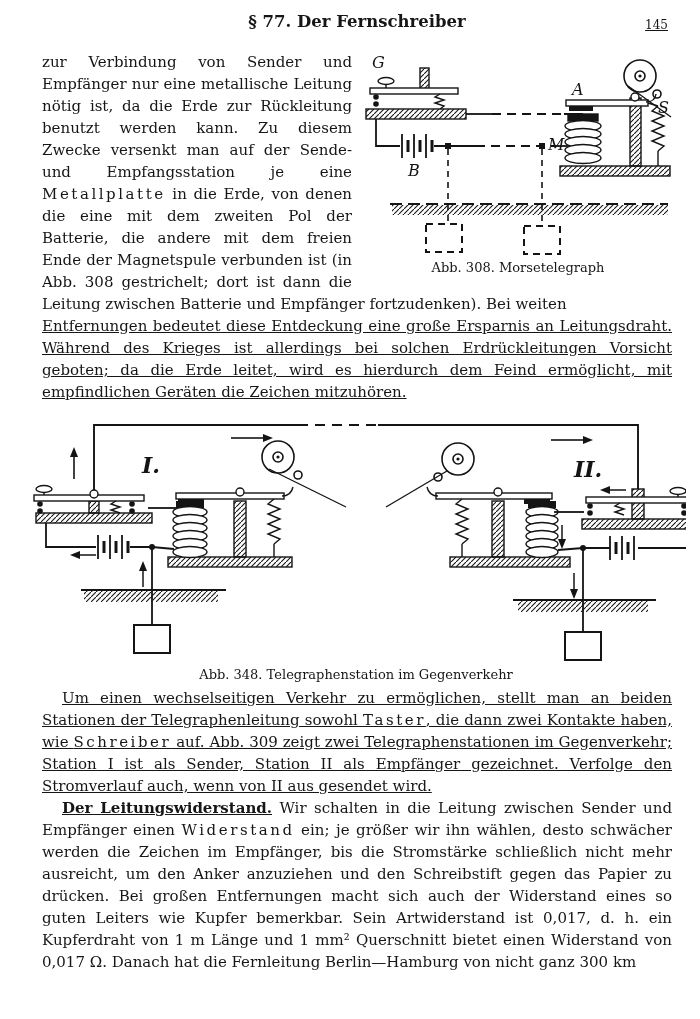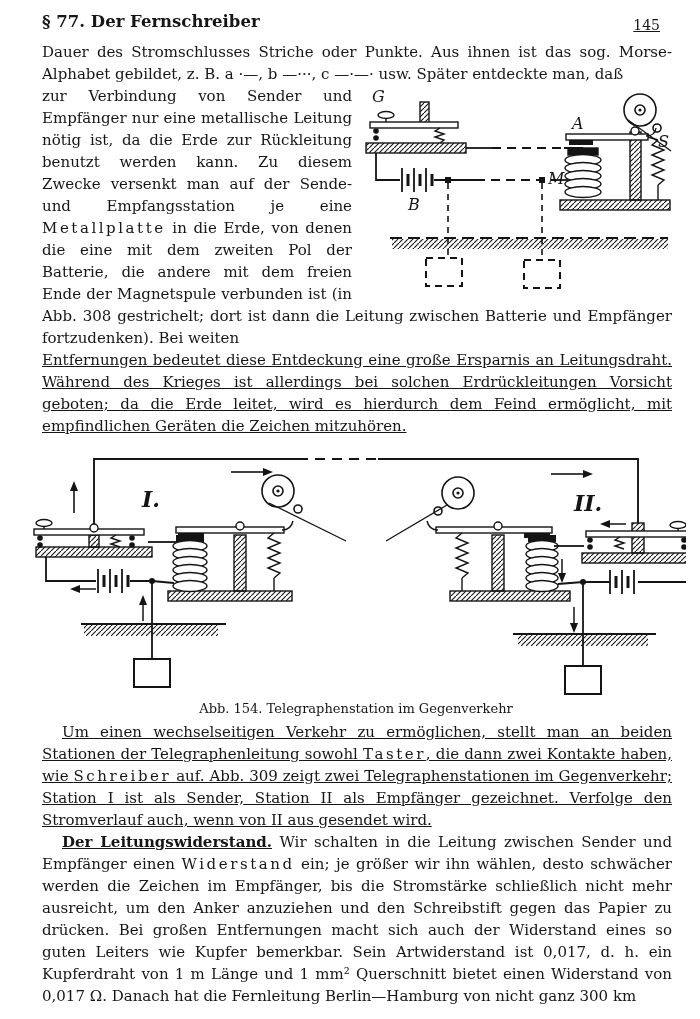--- a/index.html
+++ b/index.html
@@ -8,31 +8,31 @@
     width:700px;height:1019px;
     box-sizing:border-box;
     background:#ffffff;
     color:#161616;
     font-family:"DejaVu Serif", serif;
     padding:10px 28px 0 42px;
     overflow:hidden;
   }
   .running-head{
     position:relative;
-    text-align:left;
+    text-align:center;
     font-size:16.5px;
     line-height:24px;
-    margin-bottom:7px;
+    margin-bottom:17px;
     font-weight:bold;
   }
   .page-number{
     position:absolute;
-    right:12px;top:3px;
+    right:4px;top:3px;
     font-weight:normal;
-    font-size:14px;
+    font-size:12px;
     text-decoration:underline;
   }
   p.body, .body-block{
     font-size:15px;
     line-height:22px;
     text-align:justify;
     margin:0;
     hyphens:none;
   }
   .sperr{letter-spacing:.17em;}
@@ -63,23 +63,20 @@
 </head>
 <body>
 
 <div class="page">
 
   <div class="running-head">
     <span>§ 77. Der Fernschreiber</span>
     <span class="page-number">145</span>
   </div>
 
-  <p class="body">
-    <span>Dauer des Stromschlusses Striche oder Punkte. Aus ihnen ist das sog. Morse-Alphabet gebildet, z. B. a ·—,  b —···,  c —·—·  usw. Später entdeckte man, daß</span>
-  </p>
 
   <div class="body-block">
     <div class="fig-308">
       <svg width="308" height="204" viewBox="0 0 308 204">
         <defs>
           <pattern id="hA" patternUnits="userSpaceOnUse" width="5" height="5">
             <path d="M0,5 L5,0" stroke="#141414" stroke-width="1.1"></path>
           </pattern>
         </defs>
 
@@ -157,20 +154,21 @@
 
         <g stroke="#141414" stroke-width="1.6" fill="none">
           <circle cx="276" cy="22" r="16"></circle>
           <circle cx="276" cy="22" r="5"></circle>
           <circle cx="276" cy="22" r="1.6" fill="#141414" stroke="none"></circle>
           <circle cx="293" cy="40" r="4"></circle>
           <line x1="264" y1="32" x2="307" y2="63" stroke-width="1.3"></line>
         </g>
         <text x="294" y="59" font-size="16">S</text>
       </svg>
+      <div class="fig-caption">Abb. 308. Morsetelegraph</div>
     </div>
     <span>zur Verbindung von Sender und Empfänger nur eine metallische Leitung nötig ist, da die Erde zur Rückleitung benutzt werden kann. Zu diesem Zwecke versenkt man auf der Sende- und Empfangsstation je eine </span><span class="sperr">Metallplatte</span><span> in die Erde, von denen die eine mit dem zweiten Pol der Batterie, die andere mit dem freien Ende der Magnetspule verbunden ist (in Abb. 308 gestrichelt; dort ist dann die Leitung zwischen Batterie und Empfänger fortzudenken). Bei weiten</span>
   </div>
 
   <p class="body after-float">
     <span>Entfernungen bedeutet diese Entdeckung eine große Ersparnis an Leitungsdraht. Während des Krieges ist allerdings bei solchen Erdrückleitungen Vorsicht geboten; da die Erde leitet, wird es hierdurch dem Feind ermöglicht, mit empfindlichen Geräten die Zeichen mitzuhören.</span>
   </p>
 
   <div class="fig-309">
     <svg width="660" height="250" viewBox="0 0 660 250">
@@ -321,21 +319,21 @@
           <line x1="608" y1="119" x2="608" y2="143" stroke-width="1.8"></line>
           <circle cx="557" cy="131" r="3" fill="#141414" stroke="none"></circle>
         </g>
         <g>
           <line x1="487" y1="183" x2="630" y2="183" stroke="#141414" stroke-width="2"></line>
           <rect x="492" y="184" width="130" height="11" fill="url(#hB)"></rect>
           <rect x="539" y="215" width="36" height="28" fill="#fff" stroke="#141414" stroke-width="2"></rect>
         </g>
       </g>
     </svg>
-    <div class="fig-caption">Abb. 154. Telegraphenstation im Gegenverkehr</div>
+    <div class="fig-caption">Abb. 348. Telegraphenstation im Gegenverkehr</div>
   </div>
 
   <p class="body indent para-um">
     <span>Um einen wechselseitigen Verkehr zu ermöglichen, stellt man an beiden Stationen der Telegraphenleitung sowohl </span><span class="sperr">Taster</span><span>, die dann zwei Kontakte haben, wie </span><span class="sperr">Schreiber</span><span> auf. Abb. 309 zeigt zwei Telegraphenstationen im Gegenverkehr; Station I ist als Sender, Station II als Empfänger gezeichnet. Verfolge den Stromverlauf auch, wenn von II aus gesendet wird.</span>
   </p>
 
   <p class="body indent para-widerstand">
     <span class="lead-bold">Der Leitungswiderstand.</span><span> Wir schalten in die Leitung zwischen Sender und Empfänger einen </span><span class="sperr">Widerstand</span><span> ein; je größer wir ihn wählen, desto schwächer werden die Zeichen im Empfänger, bis die Stromstärke schließlich nicht mehr ausreicht, um den Anker anzuziehen und den Schreibstift gegen das Papier zu drücken. Bei großen Entfernungen macht sich auch der Widerstand eines so guten Leiters wie Kupfer bemerkbar. Sein Artwiderstand ist 0,017, d. h. ein Kupferdraht von 1 m Länge und 1 mm² Querschnitt bietet einen Widerstand von 0,017 Ω. Danach hat die Fernleitung Berlin—Hamburg von nicht ganz 300 km</span>
   </p>
 

